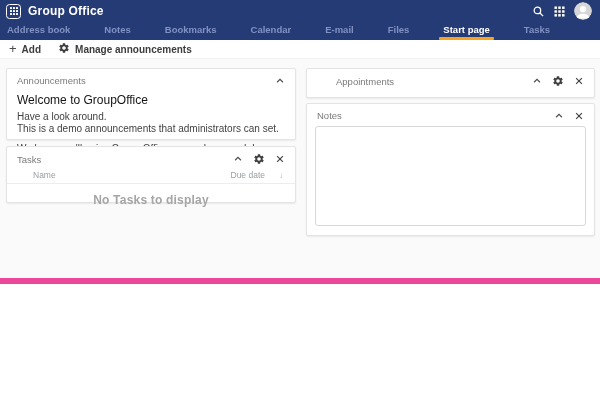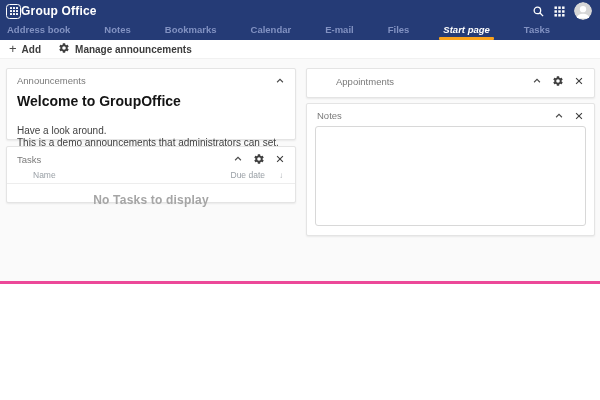--- a/index.html
+++ b/index.html
@@ -3,64 +3,64 @@
 <meta charset="utf-8">
 <style>
   * { margin:0; padding:0; box-sizing:border-box; }
   html,body { width:600px; height:400px; background:#ffffff; overflow:hidden;
               font-family:"Liberation Sans", sans-serif; }
   .app { position:relative; width:600px; height:400px; }
 
   
   .hdr { height:22px; background:#253b76; display:flex; align-items:center;
          justify-content:space-between; padding:0 8px 0 6px; }
-  .brand { display:flex; align-items:center; }
+  .brand { display:flex; align-items:center; gap:7px; }
   .logo { width:15px; height:15px; border:1.5px solid #fff; border-radius:3.5px;
           display:grid; grid-template-columns:repeat(3,1fr); grid-template-rows:repeat(3,1fr);
           gap:1px; padding:2.5px; cursor:pointer; }
   .logo i { background:#fff; border-radius:0.5px; }
   .app-title { color:#fff; font-size:12px; font-weight:bold; letter-spacing:.2px; }
   .hdr-actions { display:flex; align-items:center; gap:9px; }
   .hicon { display:flex; align-items:center; cursor:pointer; }
   .avatar { width:18px; height:18px; border-radius:50%; overflow:hidden; display:flex; cursor:pointer; }
 
   
   .nav { height:18px; background:#253b76; display:flex; align-items:flex-end;
          padding:0 6px; gap:32px; }
   .nav-item { position:relative; font-size:9.5px; font-weight:bold; color:#8292c2;
               height:18px; line-height:15px; cursor:pointer; padding:0 1px; white-space:nowrap; }
-  .nav-item.active { color:#ffffff;font-style:italic; }
+  .nav-item.active { color:#ffffff; }
   .nav-item.active::after { content:""; position:absolute; left:-3px; right:-3px; bottom:0;
                             height:3px; background:#f9a21c; border-radius:1px; }
 
   
   .toolbar { height:19px; background:#fff; display:flex; align-items:center; gap:6px;
              padding:0 6px; border-bottom:1px solid #f1f1f1; }
   .tool-btn { display:flex; align-items:center; gap:5px; background:none; border:none;
               font-family:"Liberation Sans", sans-serif; font-size:10px; font-weight:bold;
               color:#3c3c3c; padding:2px 8px 2px 3px; cursor:pointer; }
   .plus-glyph { font-size:13px; font-weight:normal; color:#4a4a4a; line-height:10px; }
 
   
-  .main { position:relative; height:225px; background:#fafafa; border-bottom:3px solid #ec4899; }
+  .main { position:relative; height:225px; background:#fafafa; border-bottom:6px solid #ec4899; }
   .panel { position:absolute; background:#fff; border:1px solid #e4e4e4; border-radius:2px;
            box-shadow:0 1px 2px rgba(0,0,0,.07); }
   .panel-head { display:flex; align-items:center; justify-content:space-between;
                 padding:6px 10px 2px 10px; }
   .panel-title { font-size:9.5px; color:#7a7a7a; }
   .picons { display:flex; align-items:center; gap:10px; }
   .picon { display:flex; align-items:center; cursor:pointer; }
 
   #p-ann   { left:6px;   top:9px;  width:290px; height:72px; }
   #p-tasks { left:6px;   top:87px; width:290px; height:57px; }
   #p-appt  { left:306px; top:9px;  width:289px; height:30px;padding-left:19px; }
   #p-notes { left:306px; top:44px; width:289px; height:133px; }
 
   .ann-body { padding:5px 10px 6px 10px; }
-  .ann-heading { font-size:14px; font-weight:bold; color:#141414; margin-bottom:16px; }
+  .ann-heading { font-size:12px; font-weight:normal; color:#141414; margin-bottom:4px; }
   .ann-line { font-size:10px; color:#424242; line-height:1.22; }
   .ann-line.gap { margin-top:8px; }
 
   .tasks-cols { display:flex; align-items:center; justify-content:space-between;
                 margin-top:2px; padding:1px 12px 3px 26px; border-bottom:1px solid #ededed;
                 font-size:8.5px; color:#9aa0a6; }
   .due-cell { display:flex; align-items:center; gap:14px; cursor:pointer; }
   .sort-arrow { font-size:8px; color:#a9aeb3; }
   .tasks-empty { text-align:center; padding-top:9px; font-size:12px; font-weight:bold;
                  color:#a5a5a5; letter-spacing:.2px; }

